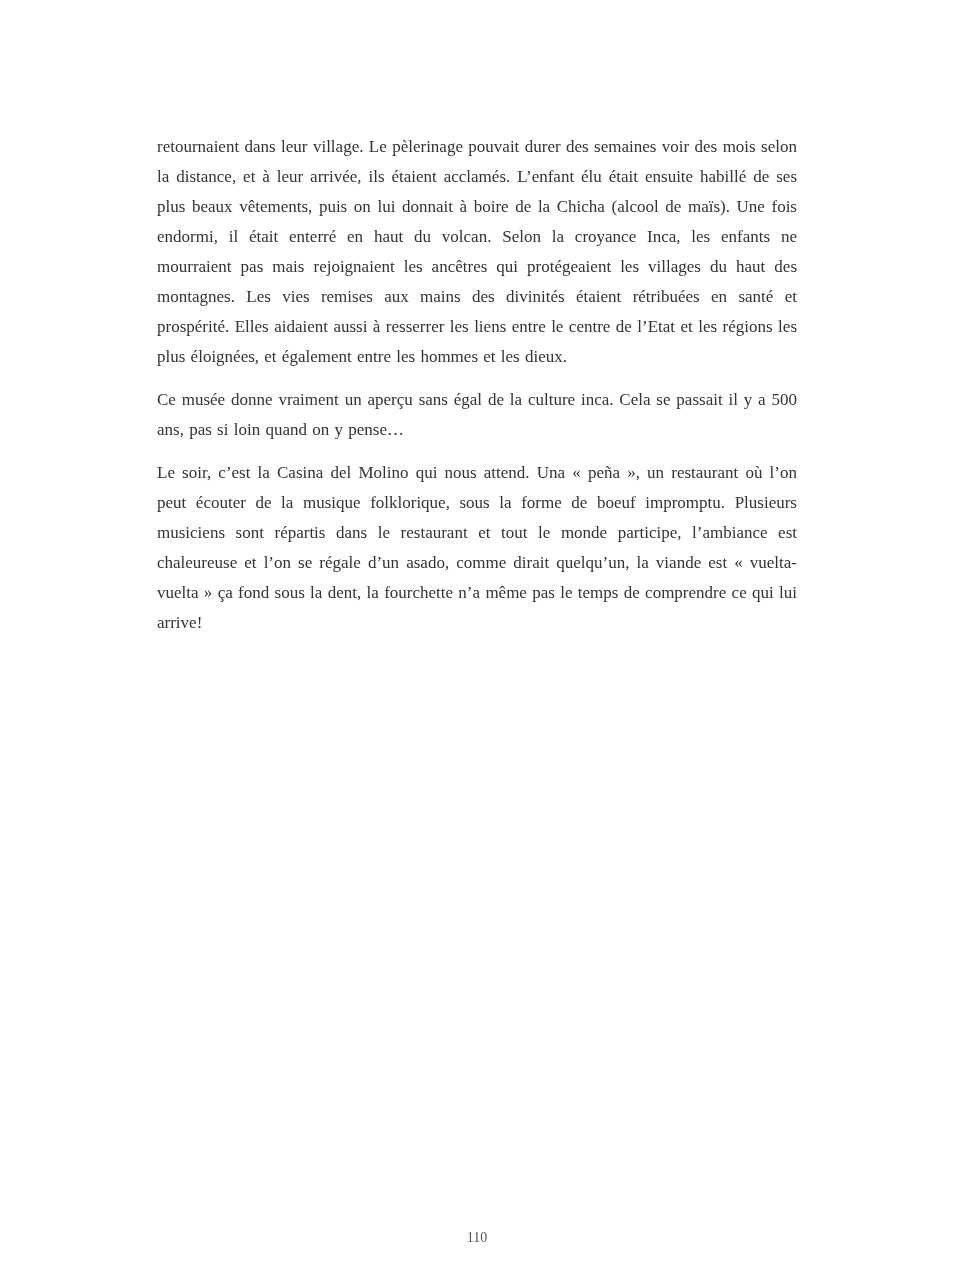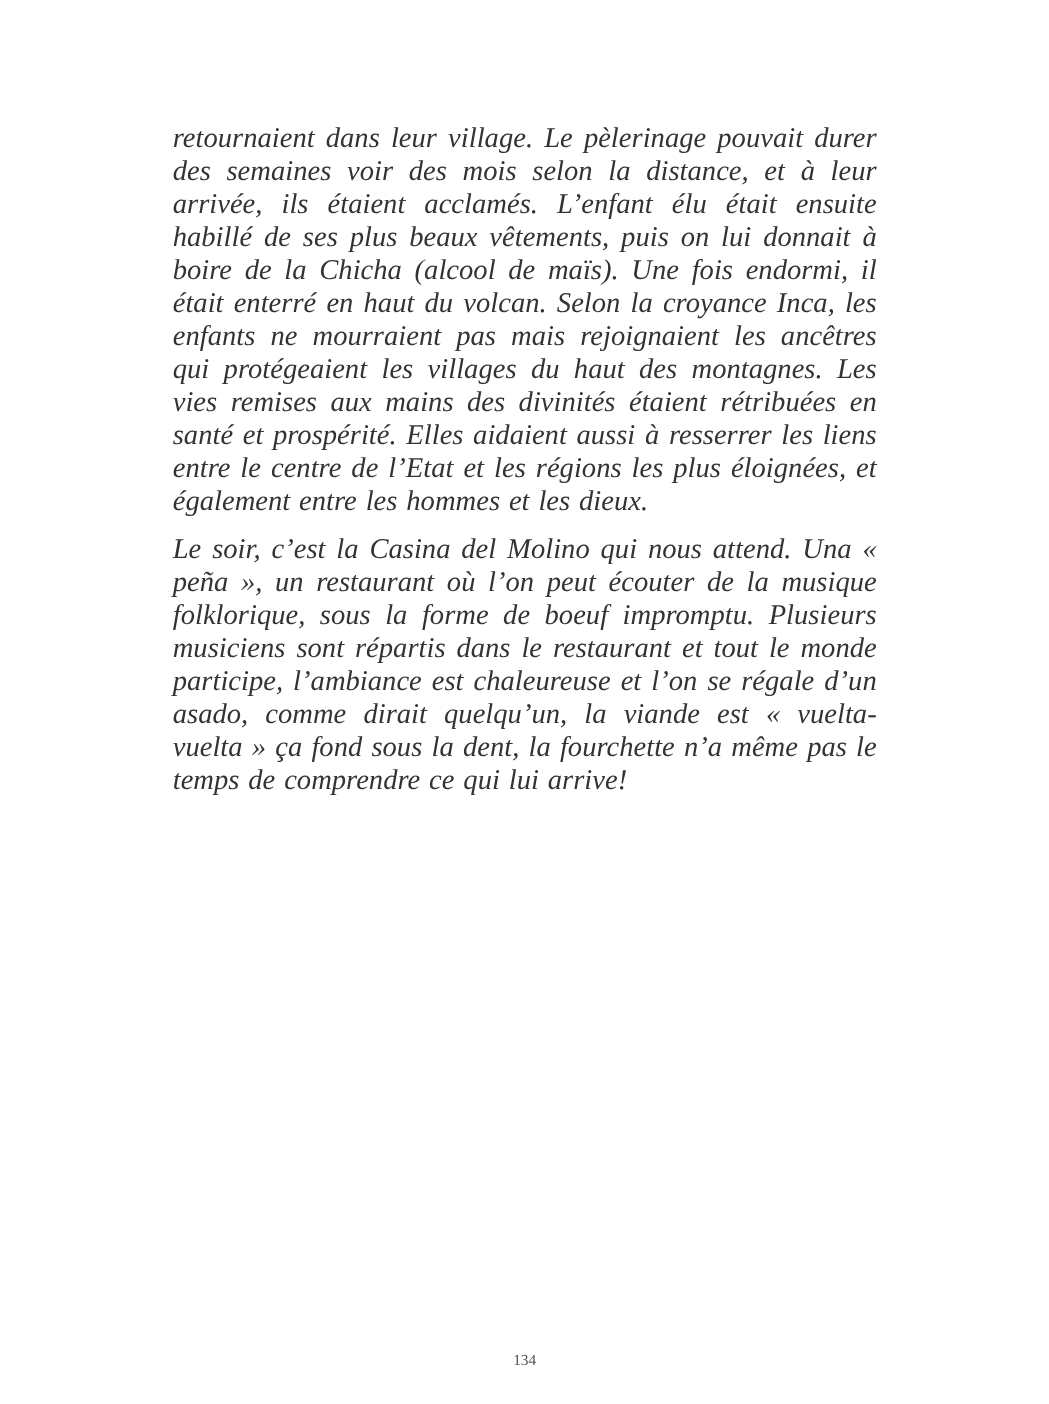--- a/index.html
+++ b/index.html
@@ -11,27 +11,26 @@
     position: relative;
     width: 954px;
     height: 1276px;
     background: #ffffff;
     font-family: "Liberation Serif", "DejaVu Serif", serif;
     color: #333333;
     overflow: hidden;
   }
   .content {
     position: absolute;
-    top: 111px;
+    top: 132px;
     left: 157px;
     width: 640px;
     text-align: justify;
-    font-size: 26px;
+    font-size: 17px;
     line-height: 30px;
-    font-style: italic;
   }
   .content p {
     margin: 0 0 13px 0;
     word-spacing: 0.06em;
   }
   .page-footer {
     position: absolute;
     left: 0;
     right: 0;
     bottom: 30px;
@@ -39,18 +38,19 @@
     font-size: 14px;
     color: #555555;
   }
 </style>
 </head>
 <body>
 
 <div class="page">
   <div class="content">
     <p>retournaient dans leur village. Le pèlerinage pouvait durer des semaines voir des mois selon la distance, et à leur arrivée, ils étaient acclamés. L’enfant élu était ensuite habillé de ses plus beaux vêtements, puis on lui donnait à boire de la Chicha (alcool de maïs). Une fois endormi, il était enterré en haut du volcan. Selon la croyance Inca, les enfants ne mourraient pas mais rejoignaient les ancêtres qui protégeaient les villages du haut des montagnes. Les vies remises aux mains des divinités étaient rétribuées en santé et prospérité. Elles aidaient aussi à resserrer les liens entre le centre de l’Etat et les régions les plus éloignées, et également entre les hommes et les dieux.</p>
+    <p>Ce musée donne vraiment un aperçu sans égal de la culture inca. Cela se passait il y a 500 ans, pas si loin quand on y pense…</p>
     <p>Le soir, c’est la Casina del Molino qui nous attend. Una « peña », un restaurant où l’on peut écouter de la musique folklorique, sous la forme de boeuf impromptu. Plusieurs musiciens sont répartis dans le restaurant et tout le monde participe, l’ambiance est chaleureuse et l’on se régale d’un asado, comme dirait quelqu’un, la viande est « vuelta-vuelta » ça fond sous la dent, la fourchette n’a même pas le temps de comprendre ce qui lui arrive!</p>
   </div>
   <div class="page-footer">
-    <span>134</span>
+    <span>110</span>
   </div>
 </div>
 
 </body></html>

